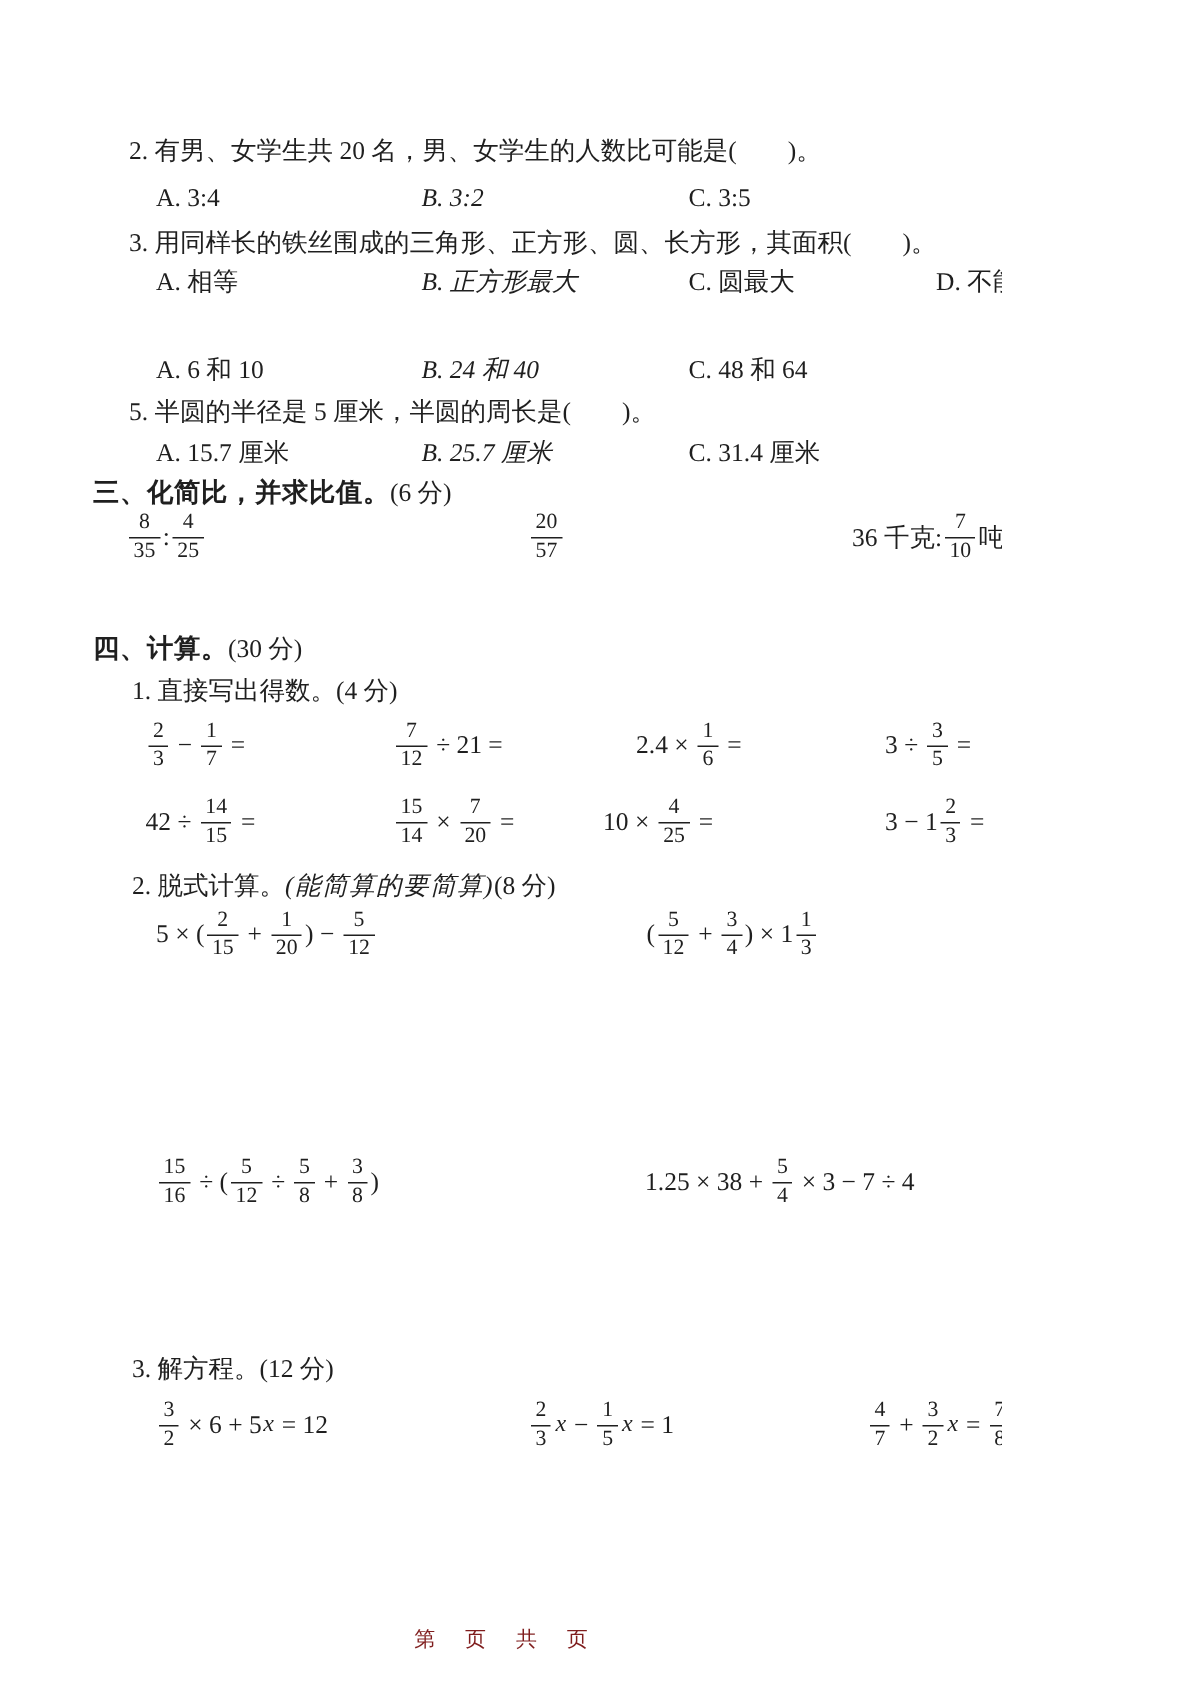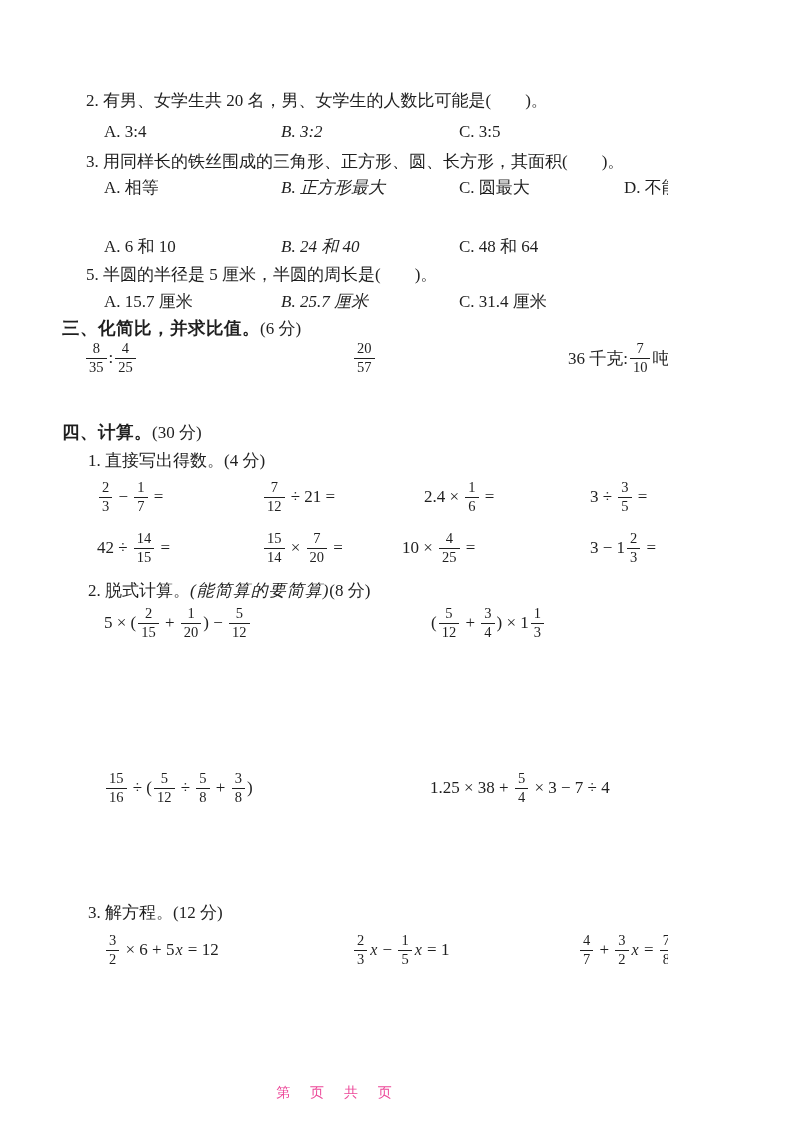--- a/index.html
+++ b/index.html
@@ -38,21 +38,21 @@
     display:inline-flex; flex-direction:column; align-items:center;
     line-height:1.05; font-size:14.5px; margin:0 2px;
   }
   .frac .num { padding:0 3px 1px 3px; }
   .frac .den { border-top:1.2px solid #1f1f1f; padding:1px 3px 0 3px; }
   .var { font-style:italic; padding:0 1px; font-size:16px; }
 
   .footer {
     position:absolute; left:0; right:0; text-align:center;
     font-family:"Liberation Sans","DejaVu Sans",sans-serif;
-    font-size:14px; color:#ec4899; word-spacing:16px;
+    font-size:14px; color:#7f1d1d; word-spacing:16px;
   }
 </style>
 </head>
 <body>
 
 <div class="page">
 
   <div class="line" style="top:90px;left:86px">2. 有男、女学生共 20 名，男、女学生的人数比可能是(　　)。</div>
   <div class="opts" style="top:121px">
     <span class="c1">A. 3:4</span>

